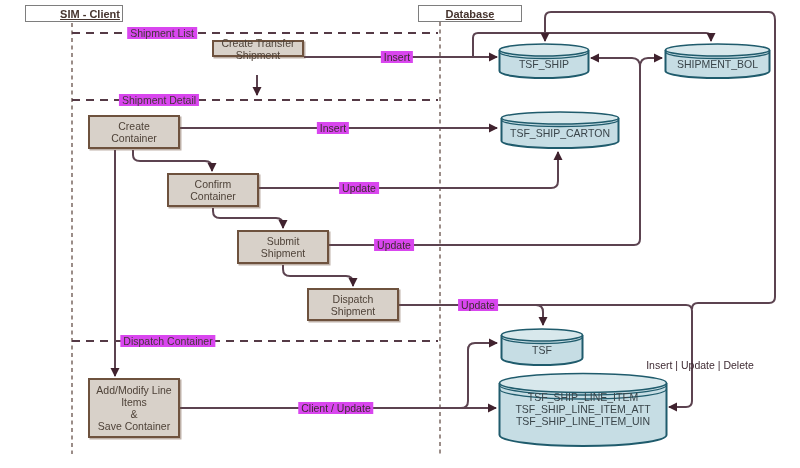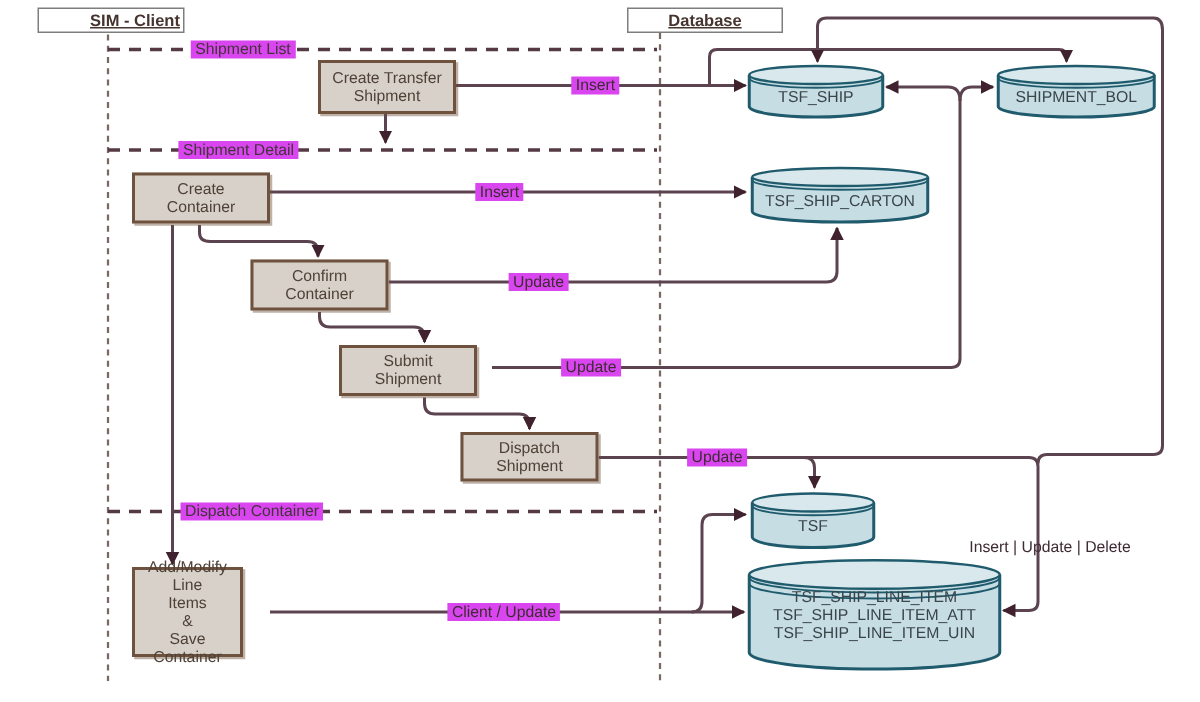--- a/index.html
+++ b/index.html
@@ -92,41 +92,41 @@
   <span class="lbl" style="left:336px; top:408px;">Client / Update</span>
   <span class="lbl nobg" style="left:700px; top:353px;margin-top:12px;">Insert | Update | Delete</span>
 
   <div class="hbox" style="left:25px; top:5px; width:98px; height:17px;padding-left:32px;">
     <span>SIM - Client</span>
   </div>
   <div class="hbox" style="left:418px; top:5px; width:104px; height:17px;text-decoration:underline;">
     <span>Database</span>
   </div>
 
-  <div class="pbox" style="left:212px; top:40px; width:92px; height:36px;">
+  <div class="pbox" style="left:212px; top:40px; width:92px; height:17px;">
     <span>Create Transfer</span>
     <span>Shipment</span>
   </div>
   <div class="pbox" style="left:88px; top:115px; width:92px; height:34px;">
     <span>Create</span>
     <span>Container</span>
   </div>
   <div class="pbox" style="left:167px; top:173px; width:92px; height:34px;">
     <span>Confirm</span>
     <span>Container</span>
   </div>
-  <div class="pbox" style="left:226px; top:230px; width:92px; height:34px;">
+  <div class="pbox" style="left:237px; top:230px; width:92px; height:34px;">
     <span>Submit</span>
     <span>Shipment</span>
   </div>
   <div class="pbox" style="left:307px; top:288px; width:92px; height:33px;">
     <span>Dispatch</span>
     <span>Shipment</span>
   </div>
-  <div class="pbox" style="left:88px; top:378px; width:74px; height:60px;">
+  <div class="pbox" style="left:88px; top:378px; width:92px; height:60px;">
     <span>Add/Modify Line</span>
     <span>Items</span>
     <span>&amp;</span>
     <span>Save Container</span>
   </div>
 
   <svg class="cyl" style="left:498px; top:42px;" width="92" height="38">
     <path class="cylbody" d="M1.5 8 V29 A44.5 7 0 0 0 90.5 29 V8"></path>
     <ellipse class="cyltop" cx="46" cy="8" rx="44.5" ry="6"></ellipse>
     <path class="cylarc" d="M1.5 10 A44.5 6.5 0 0 0 90.5 10"></path>

